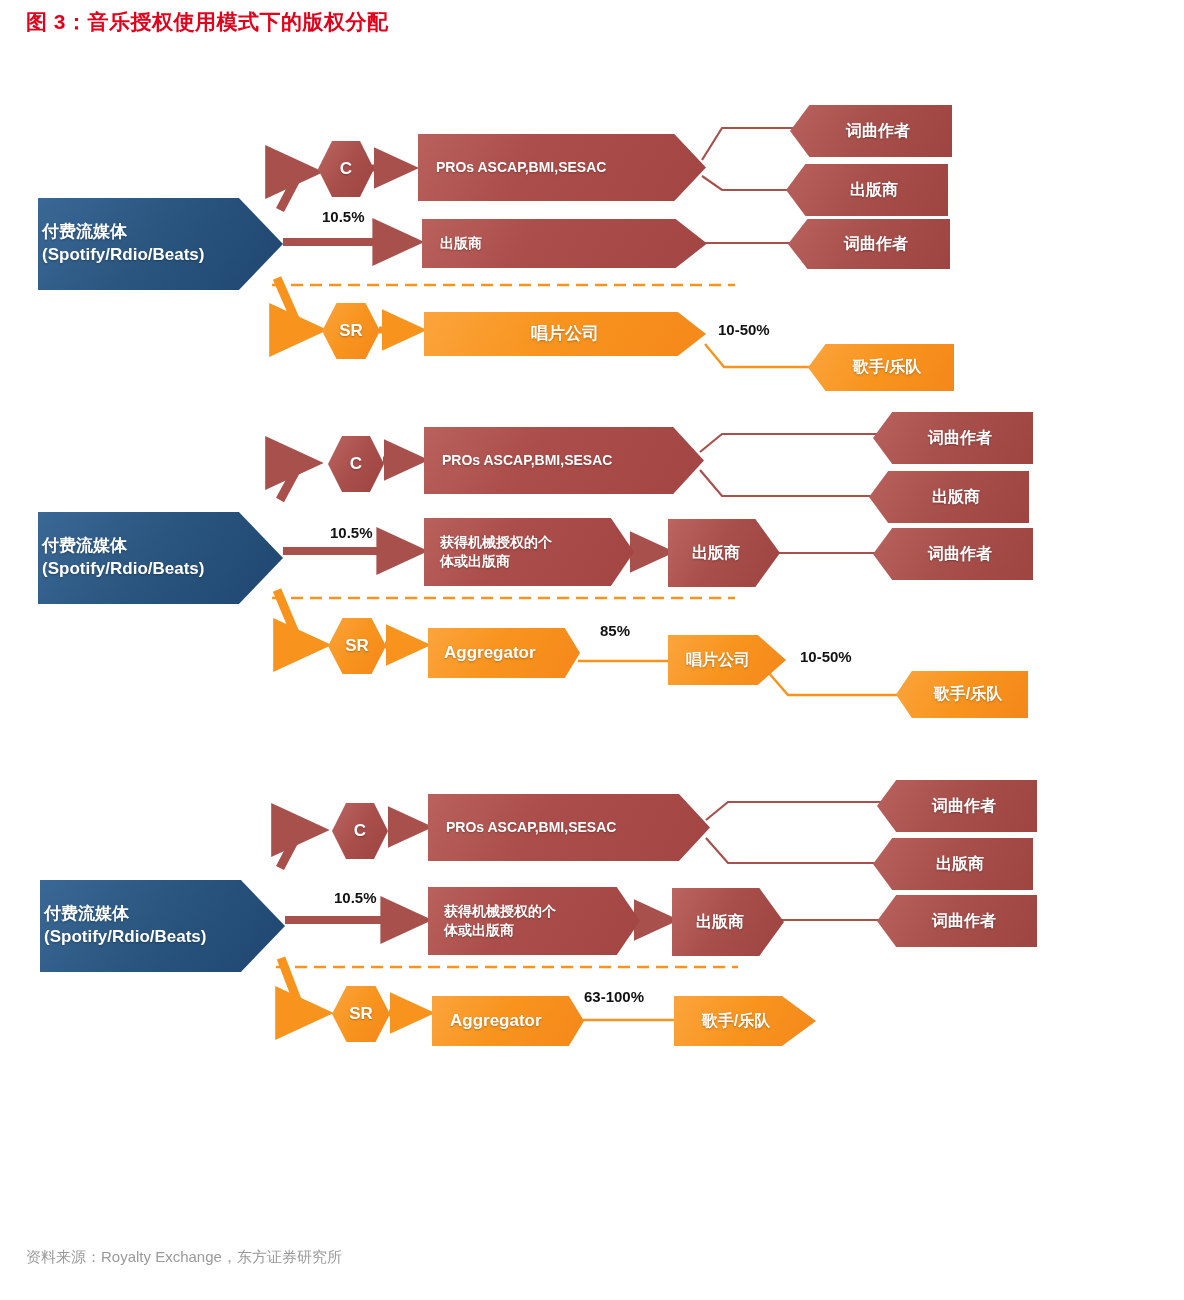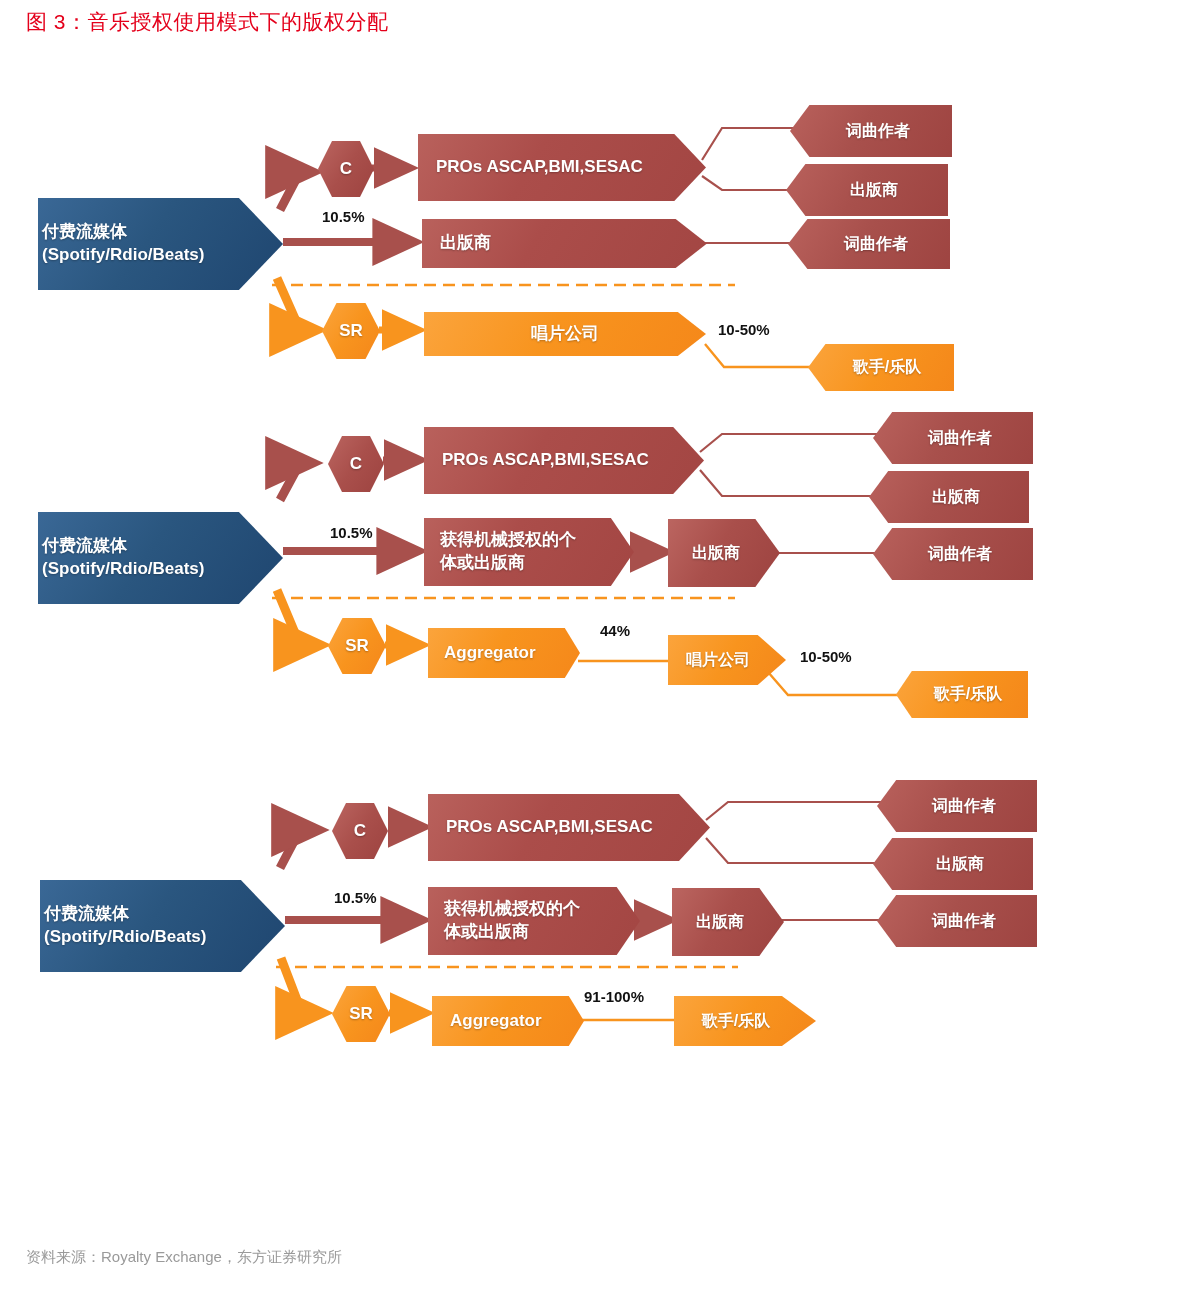--- a/index.html
+++ b/index.html
@@ -7,21 +7,21 @@
     width: 1184px; height: 1300px;
     background: #ffffff;
     font-family: "Liberation Sans", "DejaVu Sans", sans-serif;
     overflow: hidden;
   }
   .page { position: relative; width: 1184px; height: 1300px; }
 
   
   .title {
     position: absolute; left: 26px; top: 8px;
-    font-size: 21px; font-weight: 400; color: #e4001b;
+    font-size: 21px; font-weight: 700; color: #e4001b;
     letter-spacing: 0.5px; white-space: nowrap;
   }
 
   
   .footer {
     position: absolute; left: 26px; top: 1248px;
     font-size: 15px; color: #9a9a9a; white-space: nowrap;
   }
   svg.layer { position:absolute; left:0; top:0; width:1184px; height:1300px; pointer-events:none; }
 
@@ -39,21 +39,21 @@
   .n-blue {
     background: linear-gradient(125deg, #3a6896 0%, #2a567f 45%, #1f4670 100%);
     clip-path: polygon(0 0, 82% 0, 100% 50%, 82% 100%, 0 100%);
     font-size: 17px; line-height: 1.35; padding-left: 4px;
   }
 
   
   .n-red-chev {
     background: linear-gradient(120deg, #b9615c 0%, #ab4d4a 40%, #a34643 100%);
     clip-path: polygon(0 0, 89% 0, 100% 50%, 89% 100%, 0 100%);
-    font-size: 17px; line-height: 1.35; padding-left: 18px; align-items: center;
+    font-size: 14px; line-height: 1.35; padding-left: 18px; align-items: center;
   }
   
   .n-red-arrow {
     background: linear-gradient(120deg, #b9615c 0%, #a8504c 45%, #9e4441 100%);
     clip-path: polygon(12% 0, 100% 0, 100% 100%, 12% 100%, 0 50%);
     font-size: 16px; line-height: 1.35;
     justify-content: center; padding-left: 14px; align-items: center;
   }
   
   .n-red-point {
@@ -254,21 +254,21 @@
   </div>
 
   <div class="hexa hexa-org" style="left:328px; top:618px; width:58px; height:56px;">
     <span>SR</span>
   </div>
 
   <div class="node n-org-chev" style="left:428px; top:628px; width:152px; height:50px; padding-left:16px;">
     <span>Aggregator</span>
   </div>
 
-  <div class="pct" style="left:600px; top:622px;">44%</div>
+  <div class="pct" style="left:600px; top:622px;">85%</div>
 
   <div class="node n-org-point" style="left:668px; top:635px; width:118px; height:50px;">
     <span>唱片公司</span>
   </div>
 
   <div class="pct" style="left:800px; top:648px;">10-50%</div>
 
   <div class="node n-org-arrow" style="left:896px; top:671px; width:132px; height:47px;">
     <span>歌手/乐队</span>
   </div>
@@ -310,20 +310,20 @@
   </div>
 
   <div class="hexa hexa-org" style="left:332px; top:986px; width:58px; height:56px;">
     <span>SR</span>
   </div>
 
   <div class="node n-org-chev" style="left:432px; top:996px; width:152px; height:50px; padding-left:18px;">
     <span>Aggregator</span>
   </div>
 
-  <div class="pct" style="left:584px; top:988px;">91-100%</div>
+  <div class="pct" style="left:584px; top:988px;">63-100%</div>
 
   <div class="node n-org-point" style="left:674px; top:996px; width:142px; height:50px;">
     <span>歌手/乐队</span>
   </div>
 
   <div class="footer">资料来源：Royalty Exchange，东方证券研究所</div>
 </div>
 
 </body></html>

